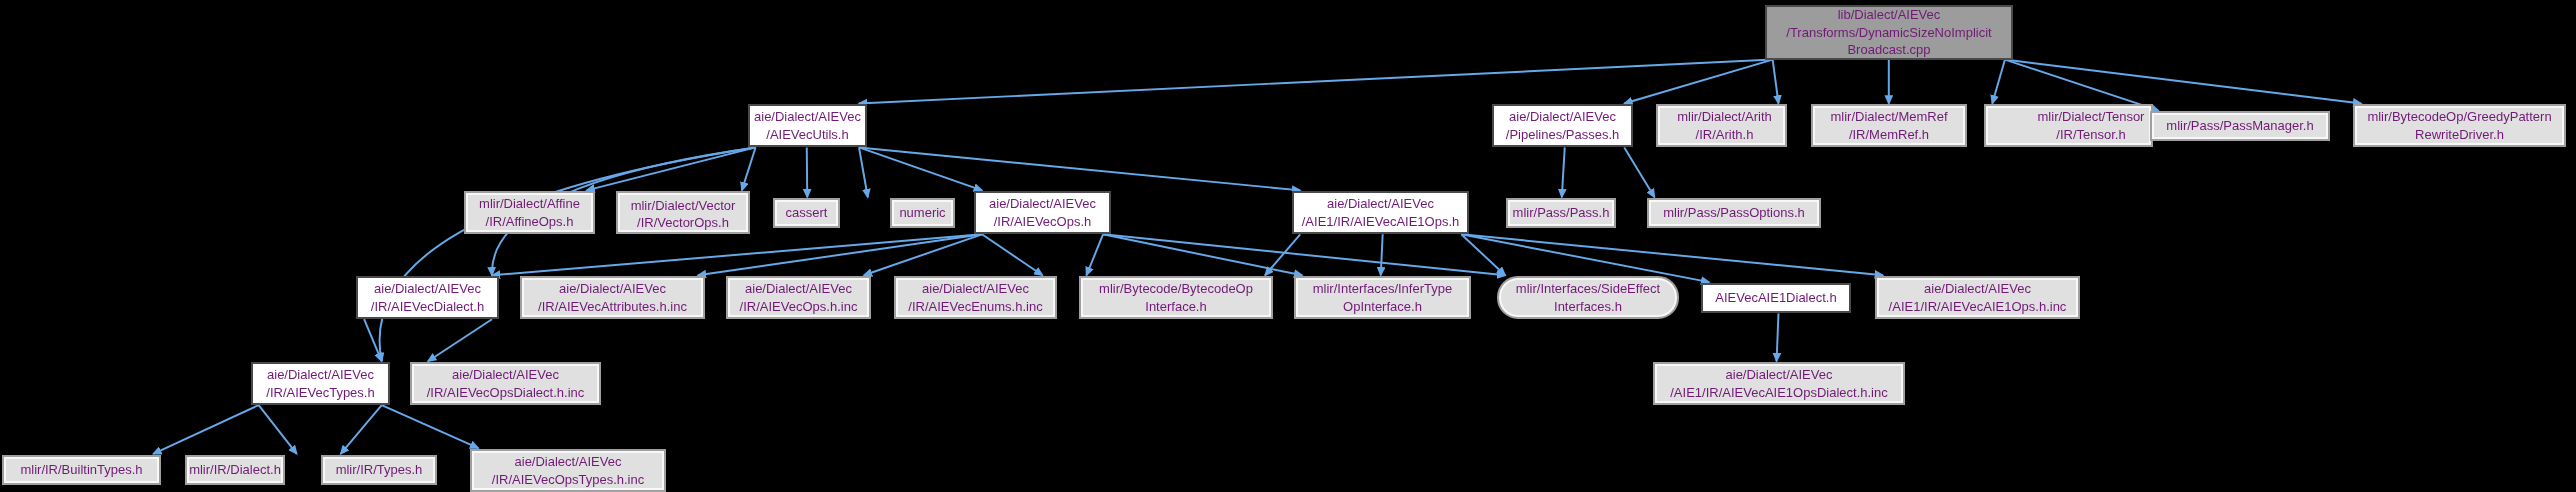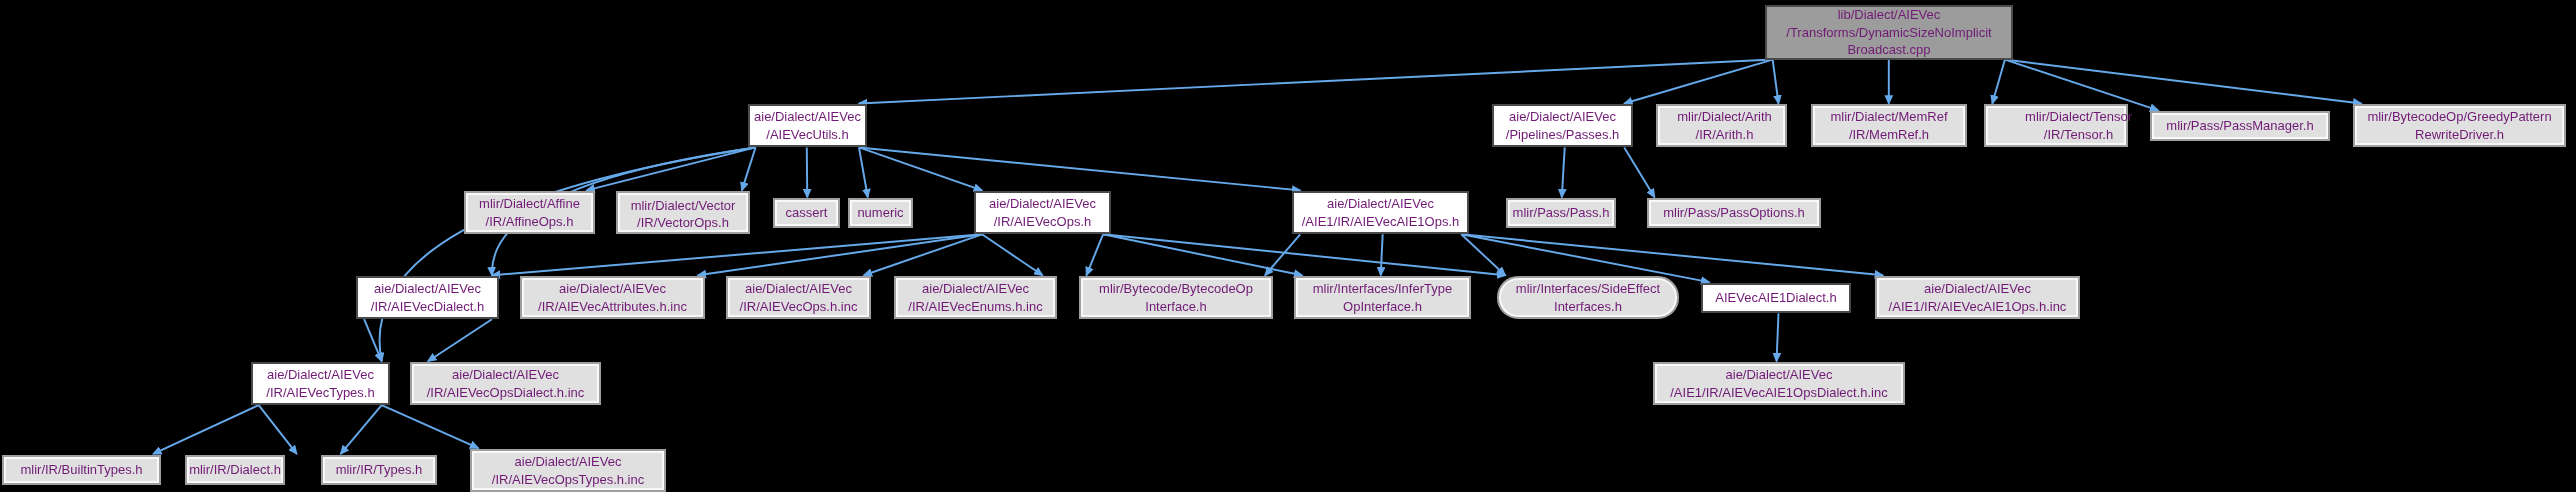--- a/index.html
+++ b/index.html
@@ -91,31 +91,31 @@
 /Transforms/DynamicSizeNoImplicit
 Broadcast.cpp</span></div>
       <div class="node internal" style="left: 748px; top: 104px; width: 119px; height: 43px;"><span>aie/Dialect/AIEVec
 /AIEVecUtils.h</span></div>
       <div class="node internal" style="left: 1492px; top: 104px; width: 141px; height: 43px;"><span>aie/Dialect/AIEVec
 /Pipelines/Passes.h</span></div>
       <div class="node external" style="left: 1656px; top: 104px; width: 131px; height: 43px; padding-left: 6px;"><span>mlir/Dialect/Arith
 /IR/Arith.h</span></div>
       <div class="node external" style="left: 1811px; top: 104px; width: 156px; height: 43px;"><span>mlir/Dialect/MemRef
 /IR/MemRef.h</span></div>
-      <div class="node external" style="left: 1984px; top: 104px; width: 144px; height: 43px; padding-left: 45px;"><span>mlir/Dialect/Tensor
+      <div class="node external" style="left: 1984px; top: 104px; width: 169px; height: 43px; padding-left: 45px;"><span>mlir/Dialect/Tensor
 /IR/Tensor.h</span></div>
       <div class="node external" style="left: 2150px; top: 111px; width: 180px; height: 30px;"><span>mlir/Pass/PassManager.h</span></div>
       <div class="node external" style="left: 2353px; top: 104px; width: 213px; height: 43px;"><span>mlir/BytecodeOp/GreedyPattern
 RewriteDriver.h</span></div>
       <div class="node external" style="left: 464px; top: 191px; width: 131px; height: 43px;"><span>mlir/Dialect/Affine
 /IR/AffineOps.h</span></div>
       <div class="node external" style="left: 616px; top: 191px; width: 134px; height: 43px; align-items: flex-end;"><span>mlir/Dialect/Vector
 /IR/VectorOps.h</span></div>
       <div class="node external" style="left: 773px; top: 198px; width: 67px; height: 30px;"><span>cassert</span></div>
-      <div class="node external" style="left: 848px; top: 198px; width: 65px; height: 30px;"><span>numeric</span></div>
+      <div class="node external" style="left: 890px; top: 198px; width: 65px; height: 30px;"><span>numeric</span></div>
       <div class="node internal" style="left: 974px; top: 191px; width: 137px; height: 43px;"><span>aie/Dialect/AIEVec
 /IR/AIEVecOps.h</span></div>
       <div class="node internal" style="left: 1292px; top: 191px; width: 177px; height: 43px;"><span>aie/Dialect/AIEVec
 /AIE1/IR/AIEVecAIE1Ops.h</span></div>
       <div class="node external" style="left: 1506px; top: 198px; width: 110px; height: 30px;"><span>mlir/Pass/Pass.h</span></div>
       <div class="node external" style="left: 1647px; top: 198px; width: 174px; height: 30px;"><span>mlir/Pass/PassOptions.h</span></div>
       <div class="node internal" style="left: 356px; top: 276px; width: 143px; height: 43px;"><span>aie/Dialect/AIEVec
 /IR/AIEVecDialect.h</span></div>
       <div class="node external" style="left: 520px; top: 276px; width: 185px; height: 43px;"><span>aie/Dialect/AIEVec
 /IR/AIEVecAttributes.h.inc</span></div>

